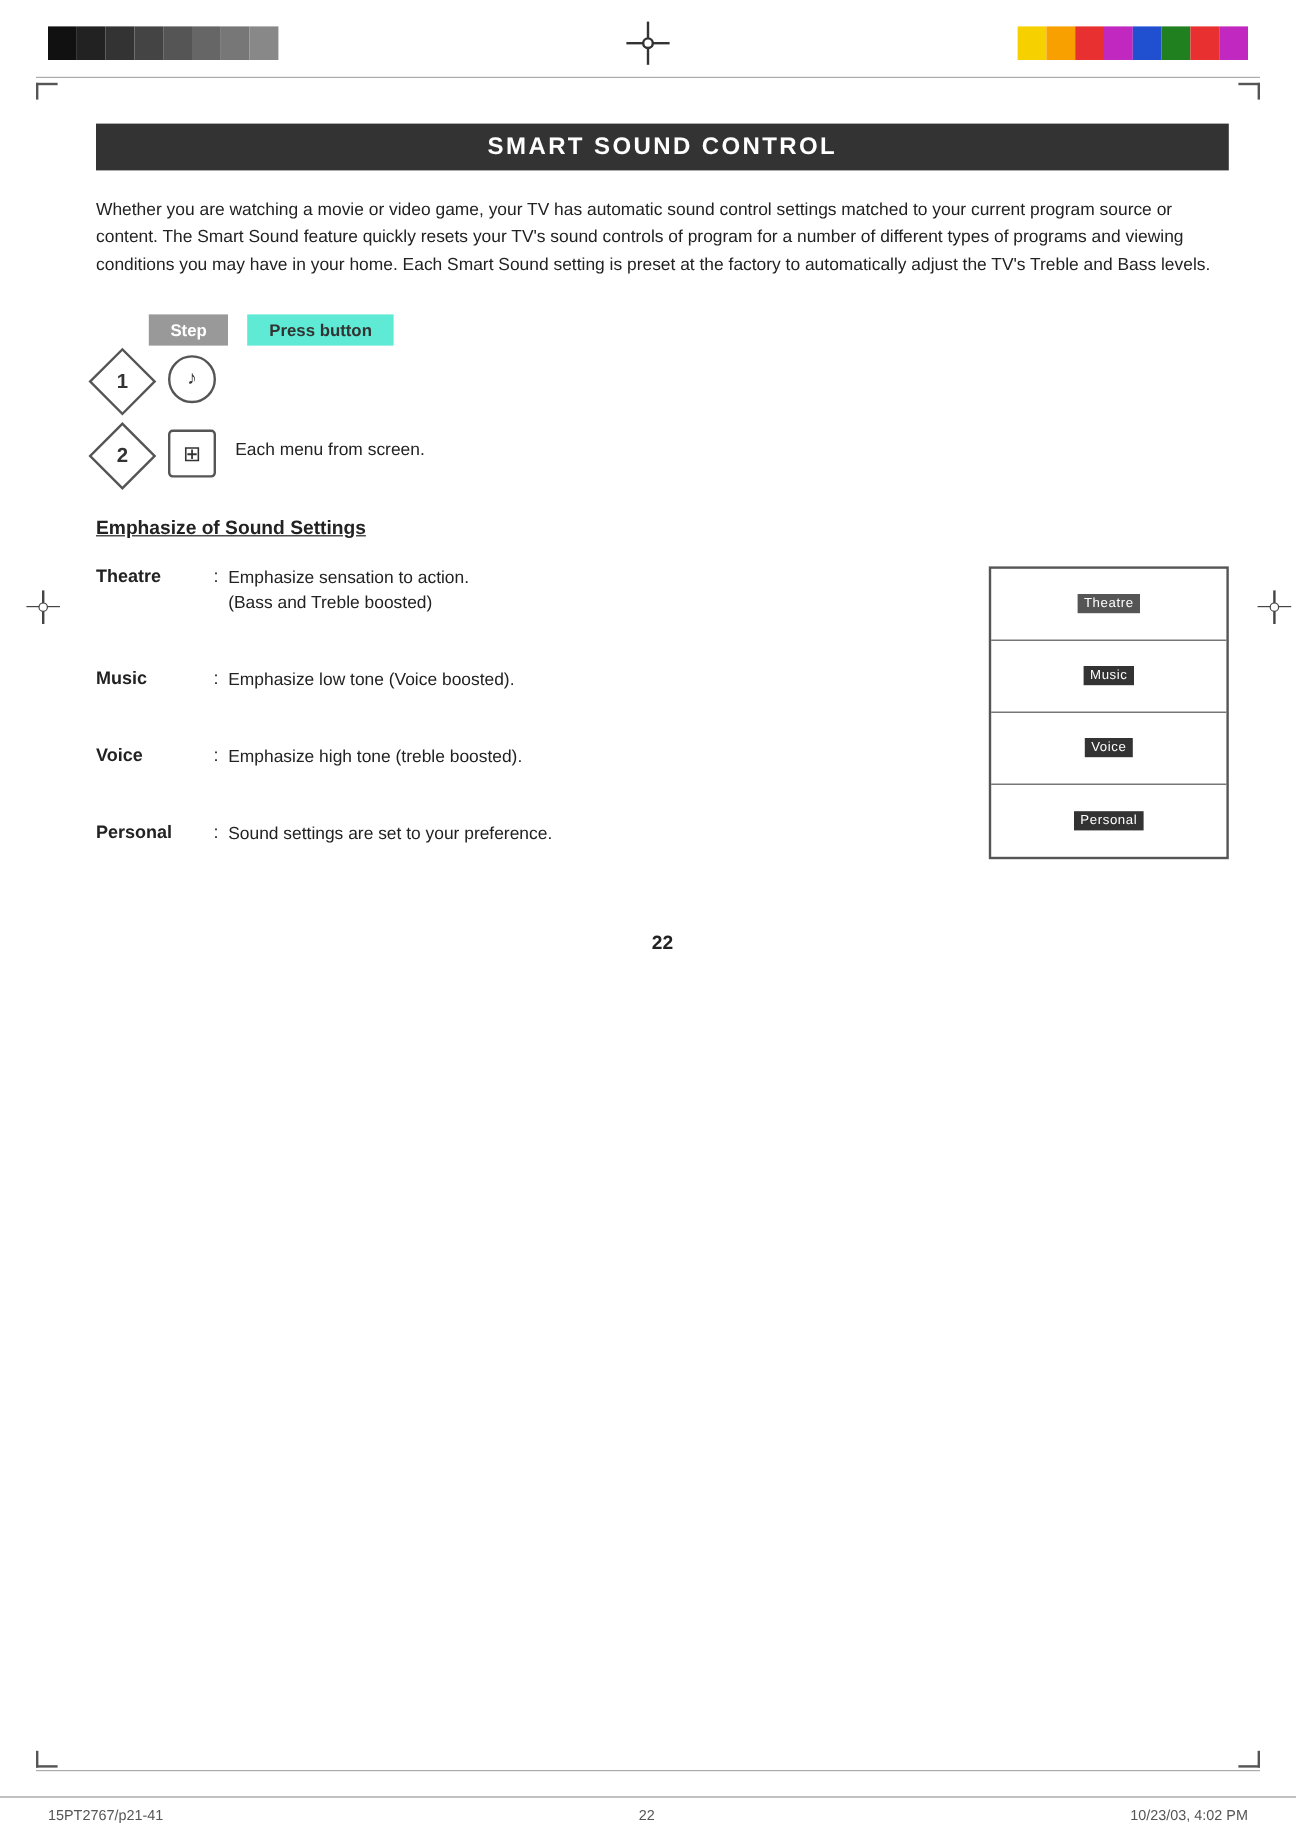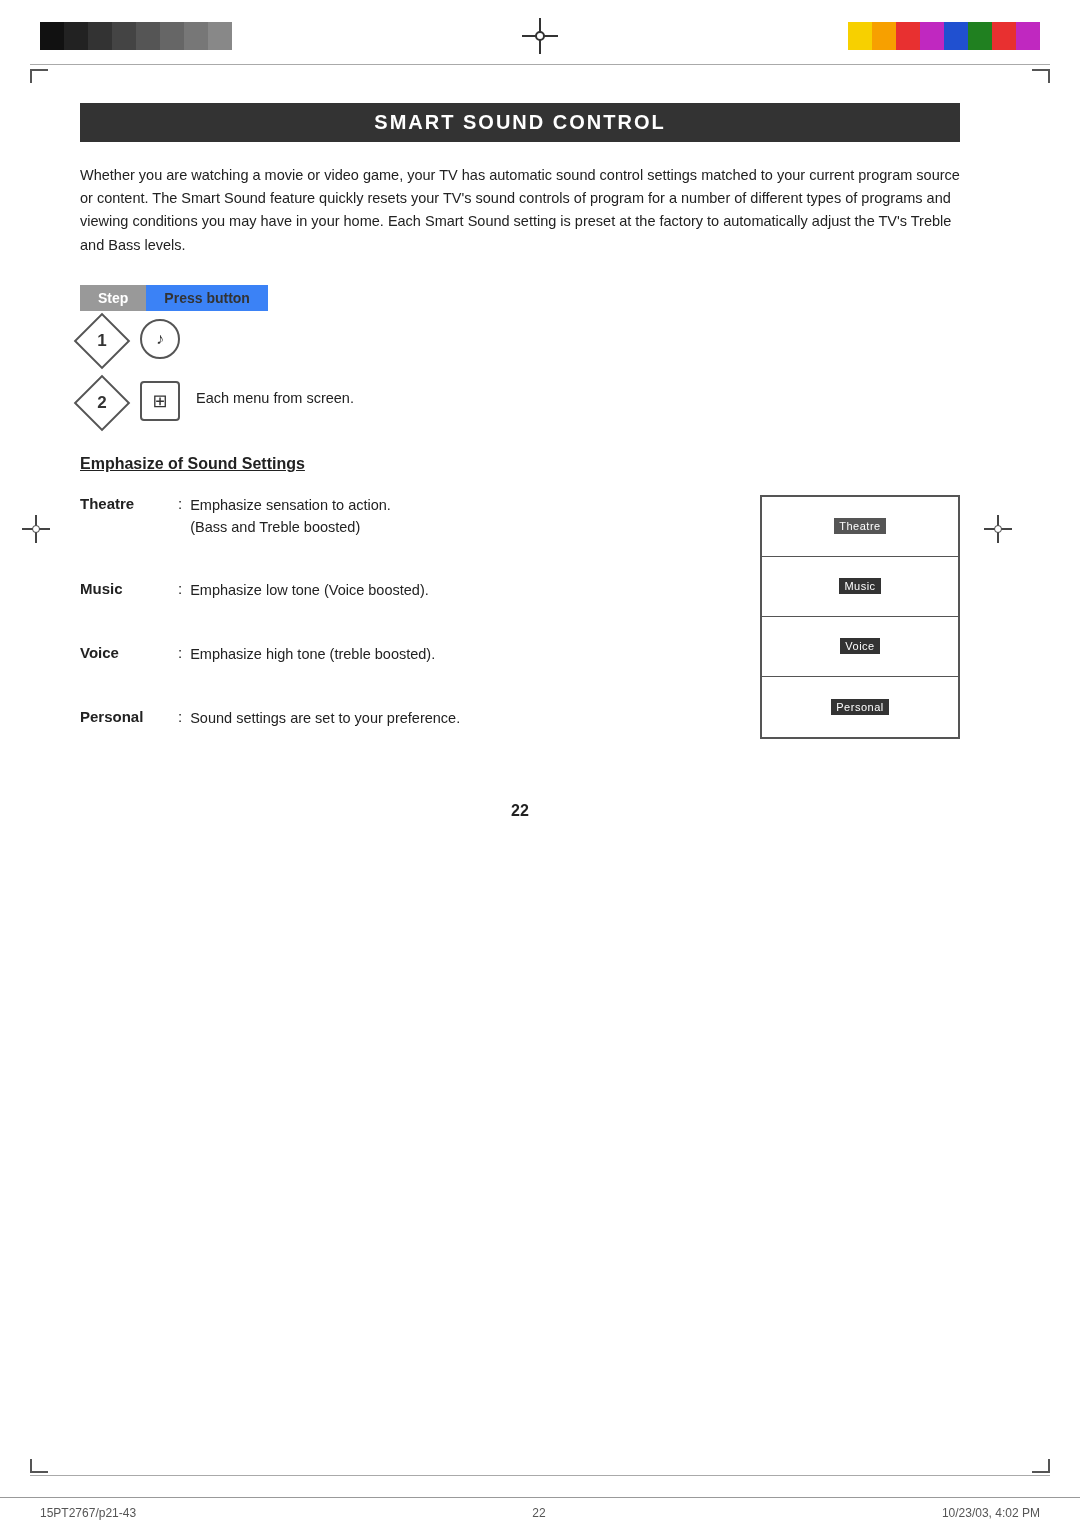--- a/index.html
+++ b/index.html
@@ -63,21 +63,21 @@
       gap: 0;
       height: 28px;
     }
     .color-strip-right .block {
       width: 24px;
       height: 28px;
     }
 
     
     .content {
-      padding: 20px 120px 20px 80px;
+      padding: 20px 56px 20px 80px;
     }
 
     
     .page-title-box {
       background: #333;
       text-align: center;
       padding: 8px 20px;
       margin-bottom: 22px;
     }
     .page-title {
@@ -96,32 +96,33 @@
       margin-bottom: 28px;
       color: #222;
     }
 
     
     .step-table {
       margin-bottom: 30px;
     }
     .step-header {
       display: flex;
-      gap: 0;
+      gap: 16px;
       margin-bottom: 8px;
+      margin-left: 44px;
     }
     .step-header-cell {
       background: #999;
       color: white;
       font-weight: bold;
       font-size: 14px;
       padding: 5px 18px;
     }
     .step-header-cell.press {
-      background: #3b82f6;
+      background: #5eead4;
       color: #333;
     }
 
     .step-row {
       display: flex;
       align-items: flex-start;
       gap: 16px;
       margin-bottom: 18px;
     }
     .step-num {
@@ -452,16 +453,16 @@
 </div>
 
 <div class="brackets-row" style="position:absolute; bottom:55px; left:0; right:0;">
   <div style="border-left:2px solid #555; border-bottom:2px solid #555; width:18px; height:14px;"></div>
   <div style="border-right:2px solid #555; border-bottom:2px solid #555; width:18px; height:14px;"></div>
 </div>
 
 <div style="border-top:1px solid #aaa; margin:0 30px; position:absolute; bottom:52px; left:0; right:0;"></div>
 
 <div class="bottom-bar">
-  <span>15PT2767/p21-43</span>
+  <span>15PT2767/p21-41</span>
   <span>22</span>
   <span>10/23/03, 4:02 PM</span>
 </div>
 
 </body></html>

